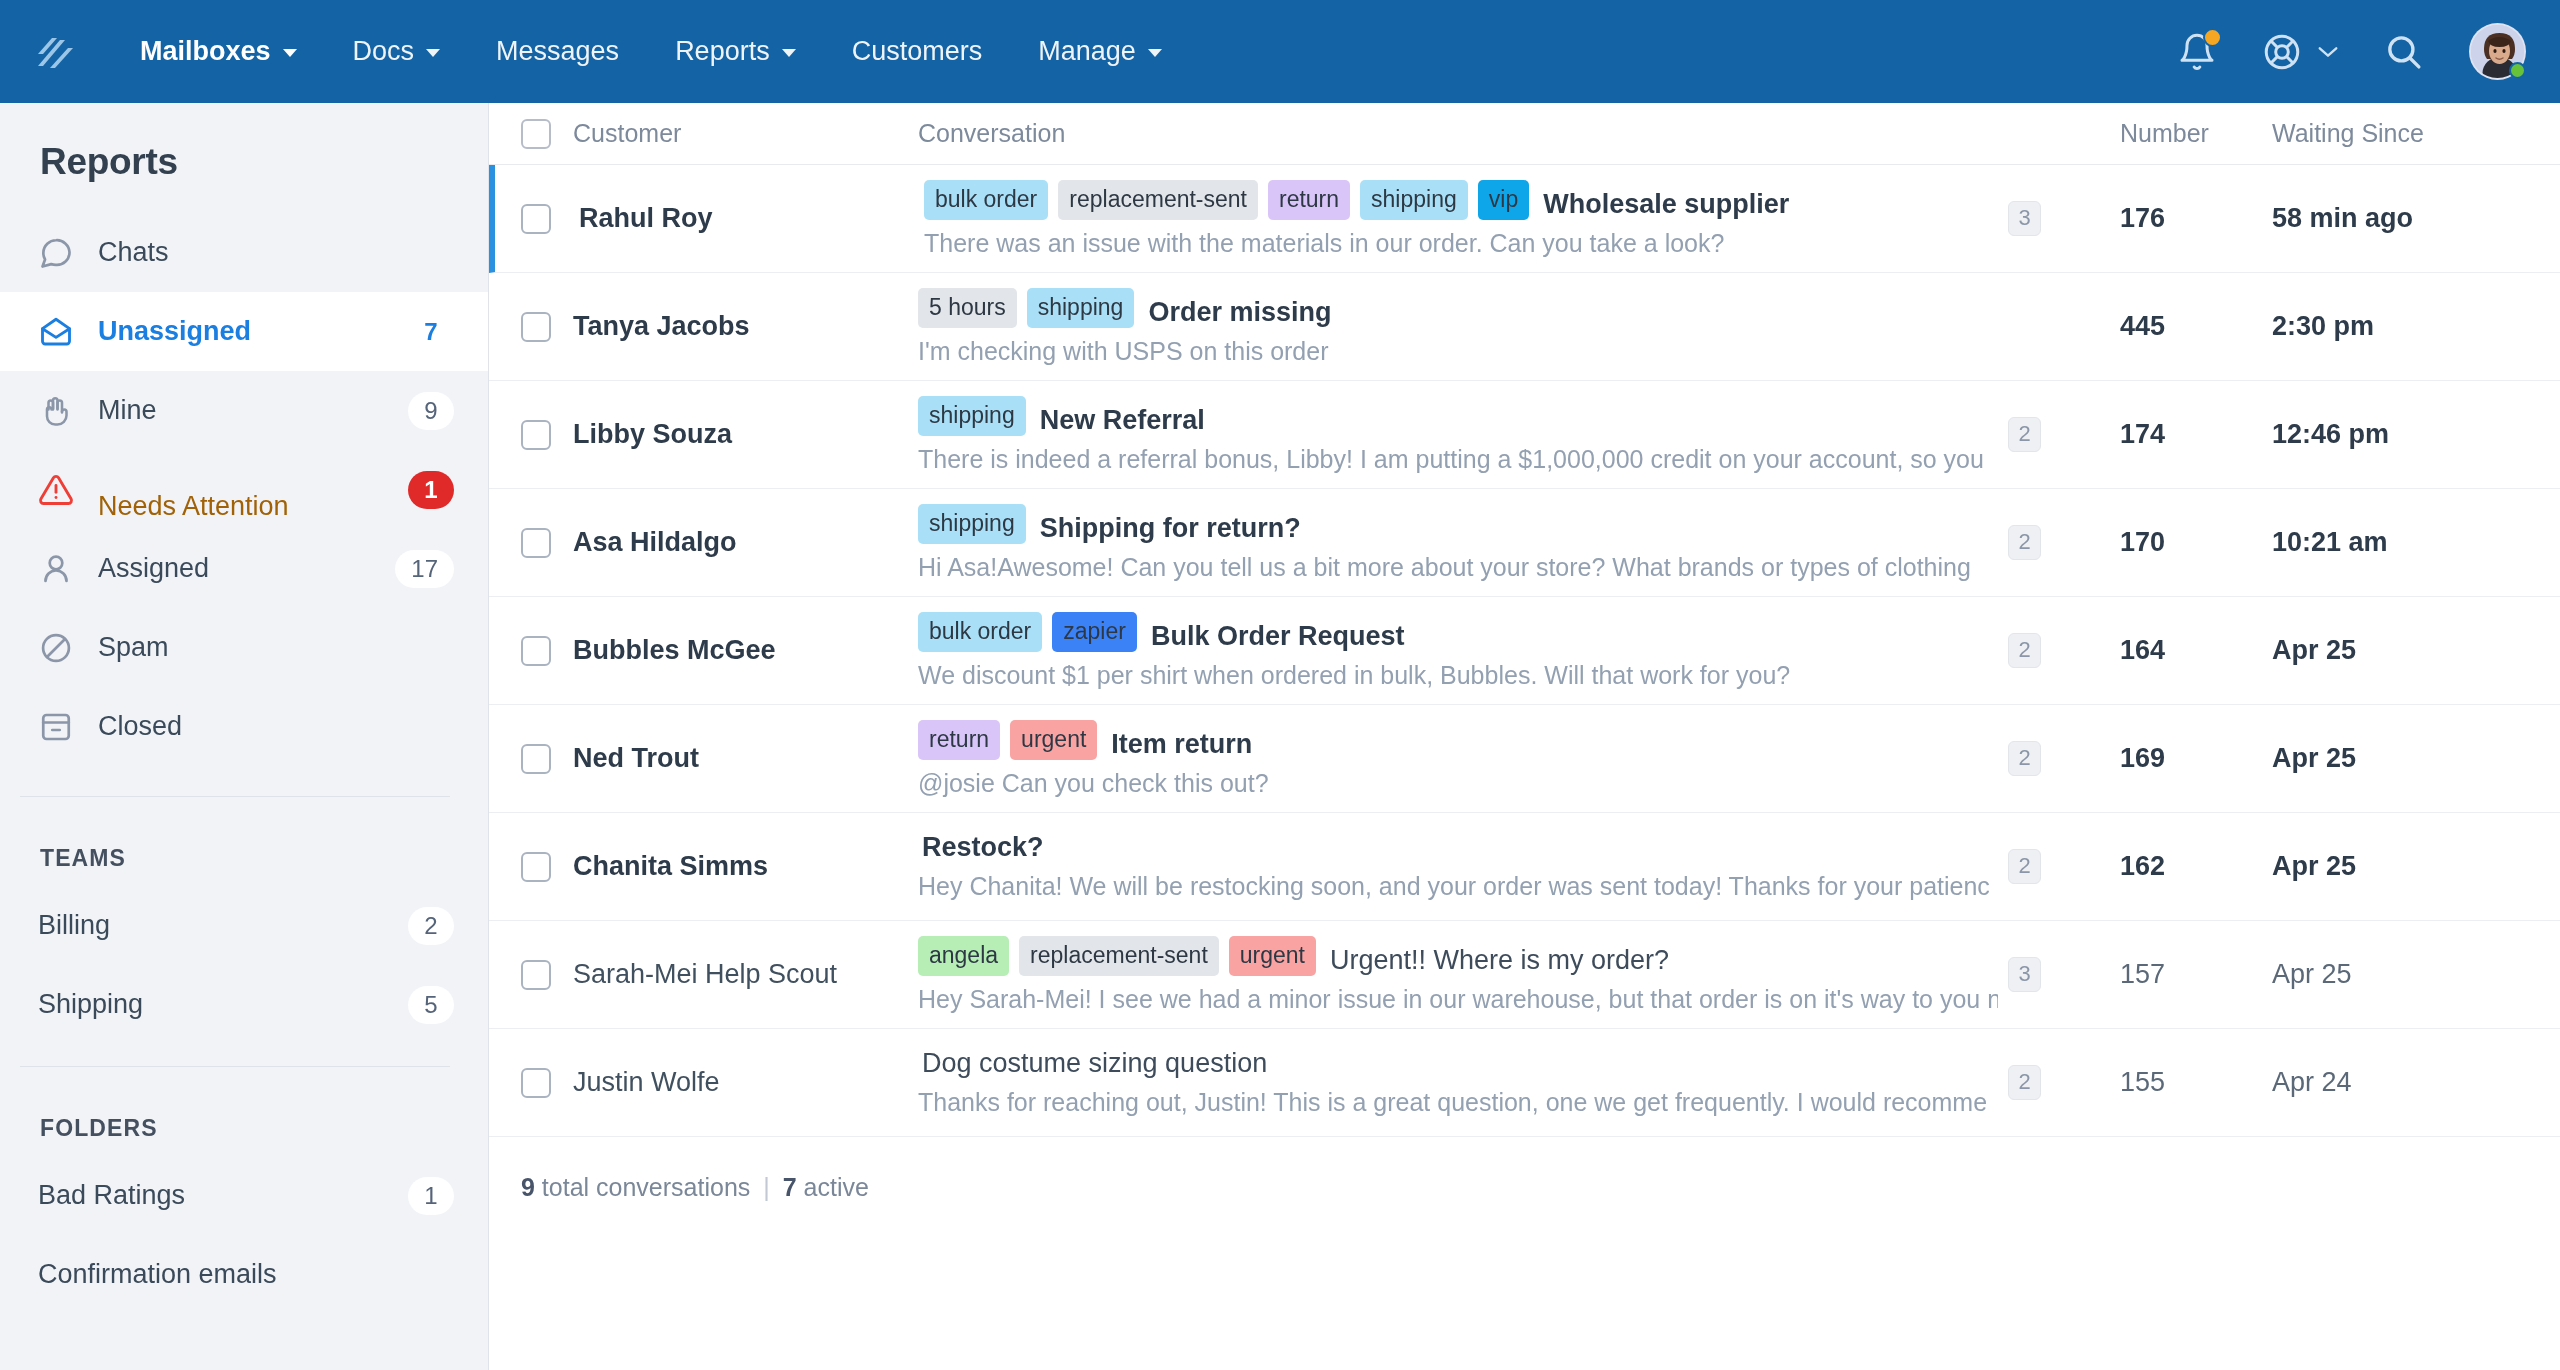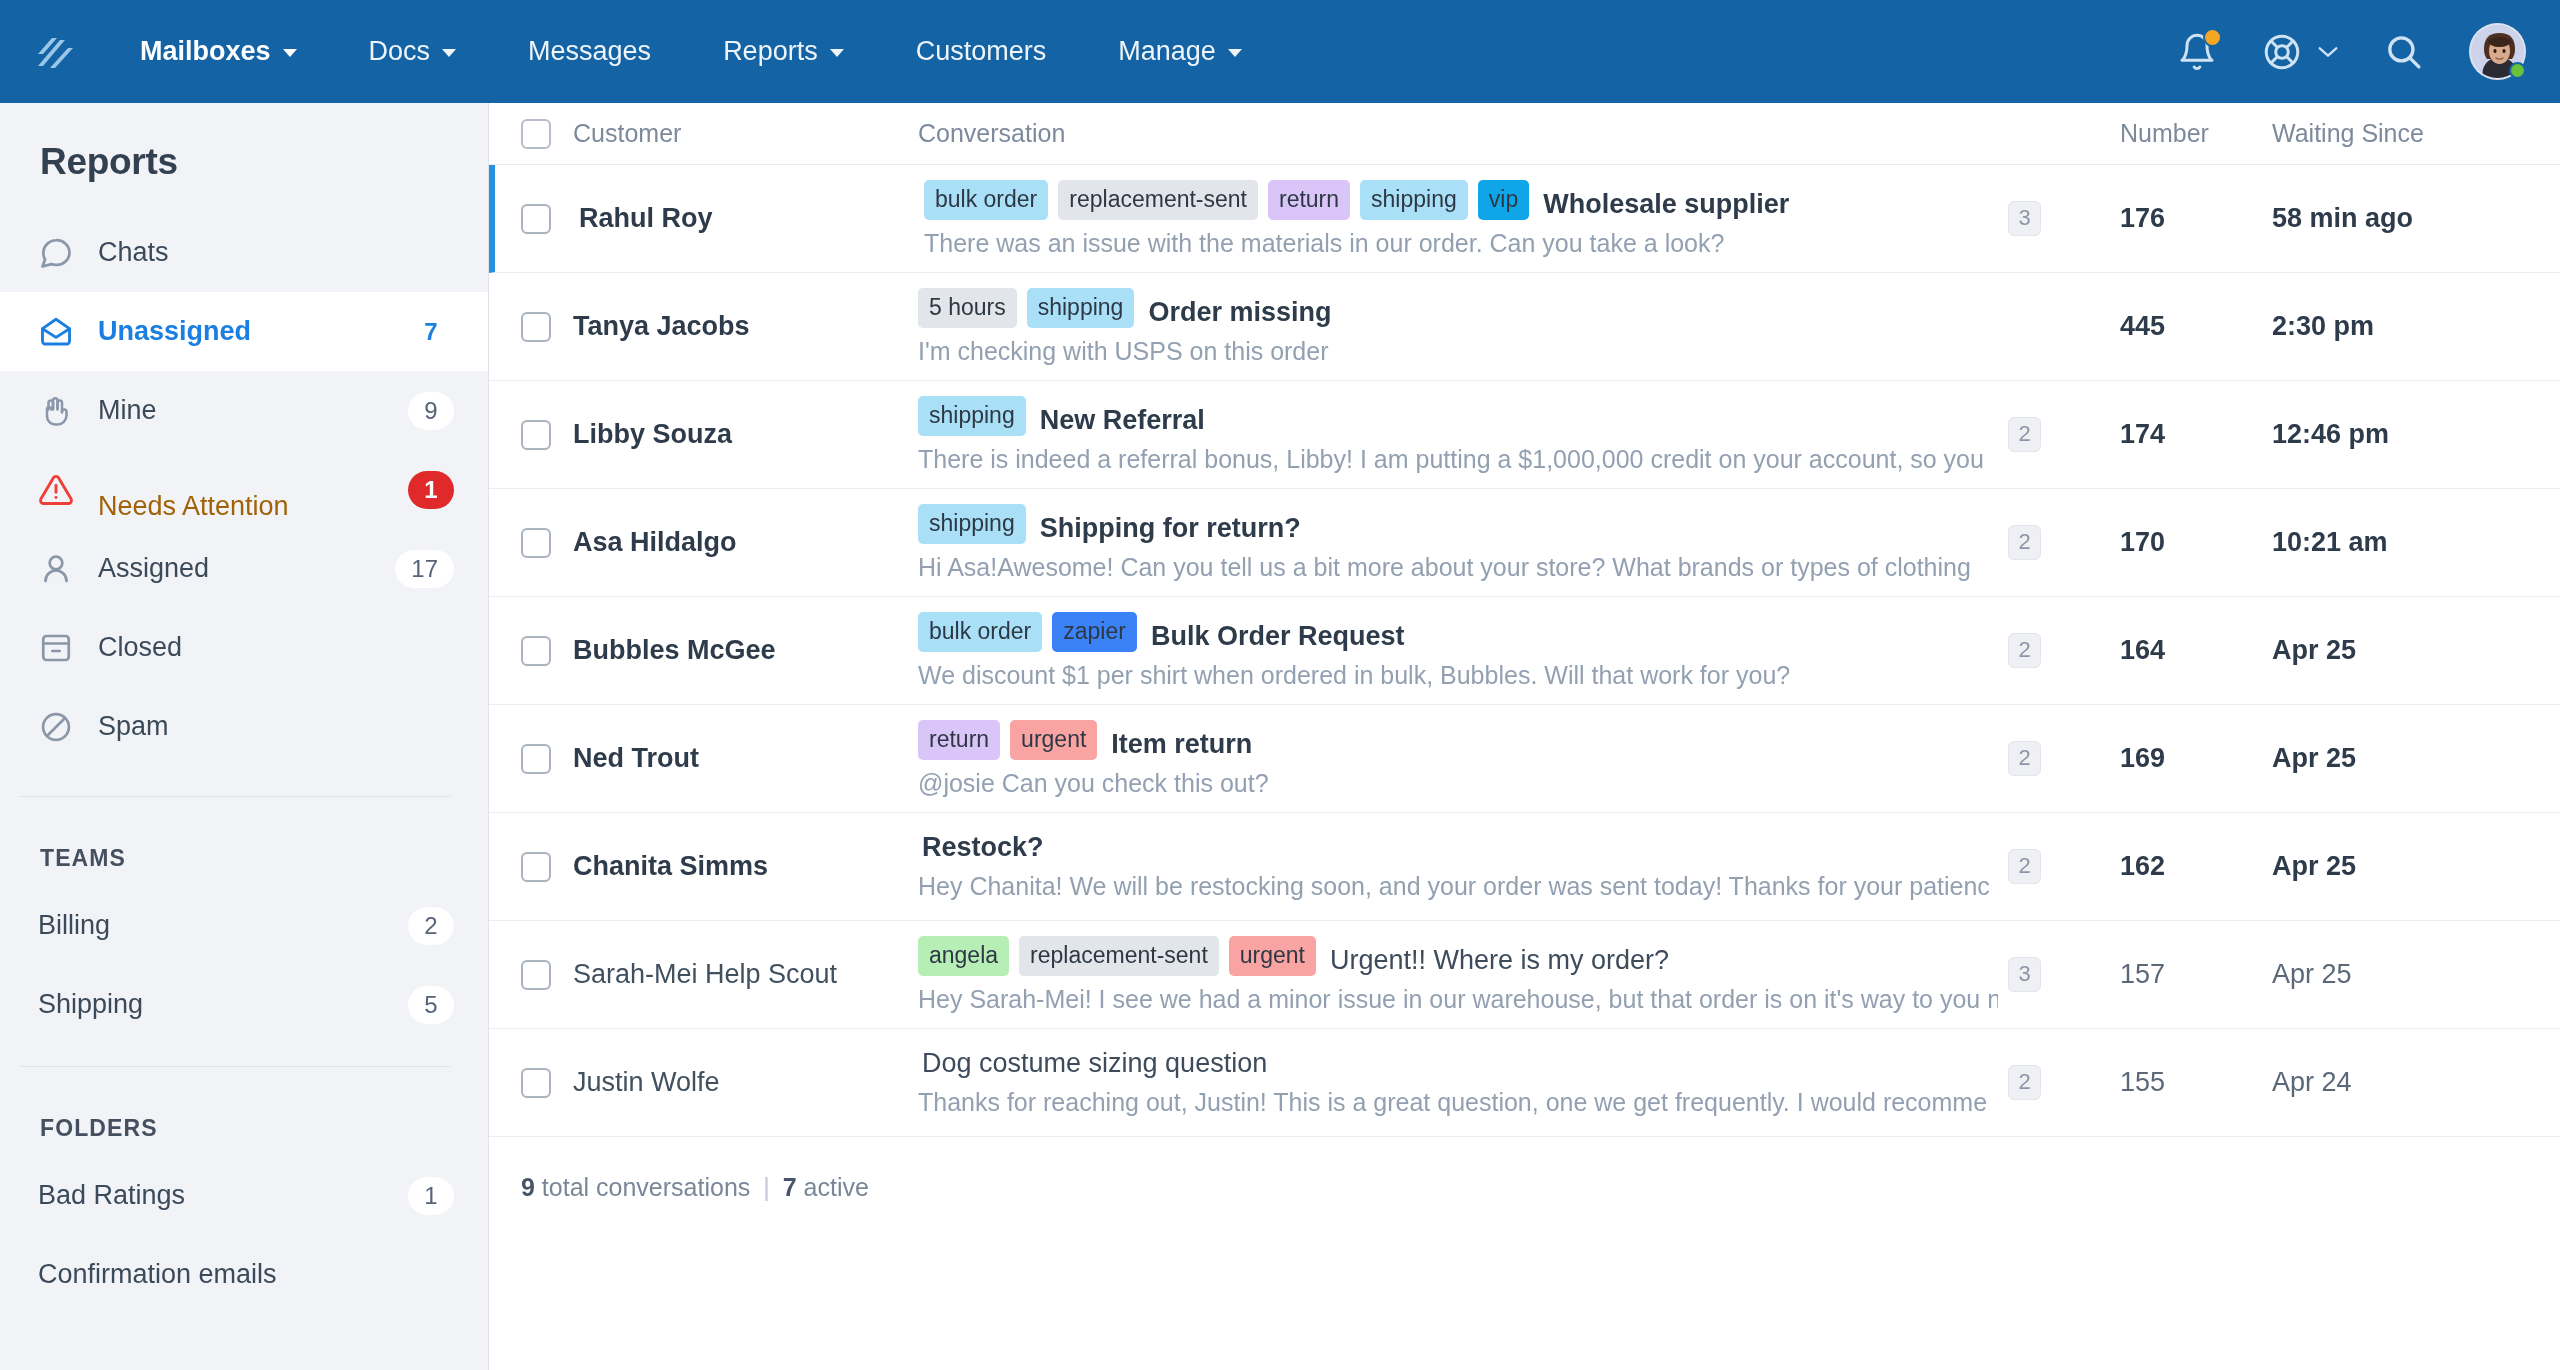--- a/index.html
+++ b/index.html
@@ -14,21 +14,21 @@
   
   .topnav {
     height: 103px; width: 100%;
     background: #1464a5;
     display: flex; align-items: center;
     padding: 0 34px 0 30px;
     position: relative;
     flex-shrink: 0;
   }
   .logo { width: 48px; height: 48px; margin-right: 34px; flex-shrink: 0; display:block; }
-  .nav-items { display: flex; align-items: center; gap: 16px; }
+  .nav-items { display: flex; align-items: center; gap: 0; }
   .nav-item {
     color: #ffffff;
     font-size: 27px;
     padding: 10px 28px;
     display: flex; align-items: center; gap: 12px;
     white-space: nowrap;
     cursor: pointer;
     opacity: .93;
   }
   .nav-item.active { font-weight: 700; opacity: 1; }
@@ -319,35 +319,35 @@
     <div class="sb-item">
       <svg class="sb-ico" viewBox="0 0 24 24" fill="none" stroke="#8b97a8" stroke-width="1.8" stroke-linecap="round" stroke-linejoin="round">
         <circle cx="12" cy="8" r="4.2"></circle>
         <path d="M5 20a7 7 0 0 1 14 0"></path>
       </svg>
       <span class="sb-label">Assigned</span>
       <span class="sb-count">17</span>
     </div>
 
     <div class="sb-item">
+      <svg class="sb-ico" viewBox="0 0 24 24" fill="none" stroke="#8b97a8" stroke-width="1.8" stroke-linecap="round">
+        <circle cx="12" cy="12" r="8.6"></circle>
+        <line x1="6" y1="18" x2="18" y2="6"></line>
+      </svg>
+      <span class="sb-label">Spam</span>
+
+    </div>
+
+    <div class="sb-item">
       <svg class="sb-ico" viewBox="0 0 24 24" fill="none" stroke="#8b97a8" stroke-width="1.8" stroke-linecap="round" stroke-linejoin="round">
         <rect x="3.5" y="4" width="17" height="16" rx="2.2"></rect>
         <line x1="3.5" y1="9" x2="20.5" y2="9"></line>
         <line x1="9.5" y1="14" x2="14.5" y2="14"></line>
       </svg>
       <span class="sb-label">Closed</span>
-
-    </div>
-
-    <div class="sb-item">
-      <svg class="sb-ico" viewBox="0 0 24 24" fill="none" stroke="#8b97a8" stroke-width="1.8" stroke-linecap="round">
-        <circle cx="12" cy="12" r="8.6"></circle>
-        <line x1="6" y1="18" x2="18" y2="6"></line>
-      </svg>
-      <span class="sb-label">Spam</span>
 
     </div>
 
     <div class="sb-divider"></div>
 
     <div class="sb-section">TEAMS</div>
     <div class="sb-sub">
       <span class="sb-label">Billing</span>
       <span class="sb-count">2</span>
     </div>

